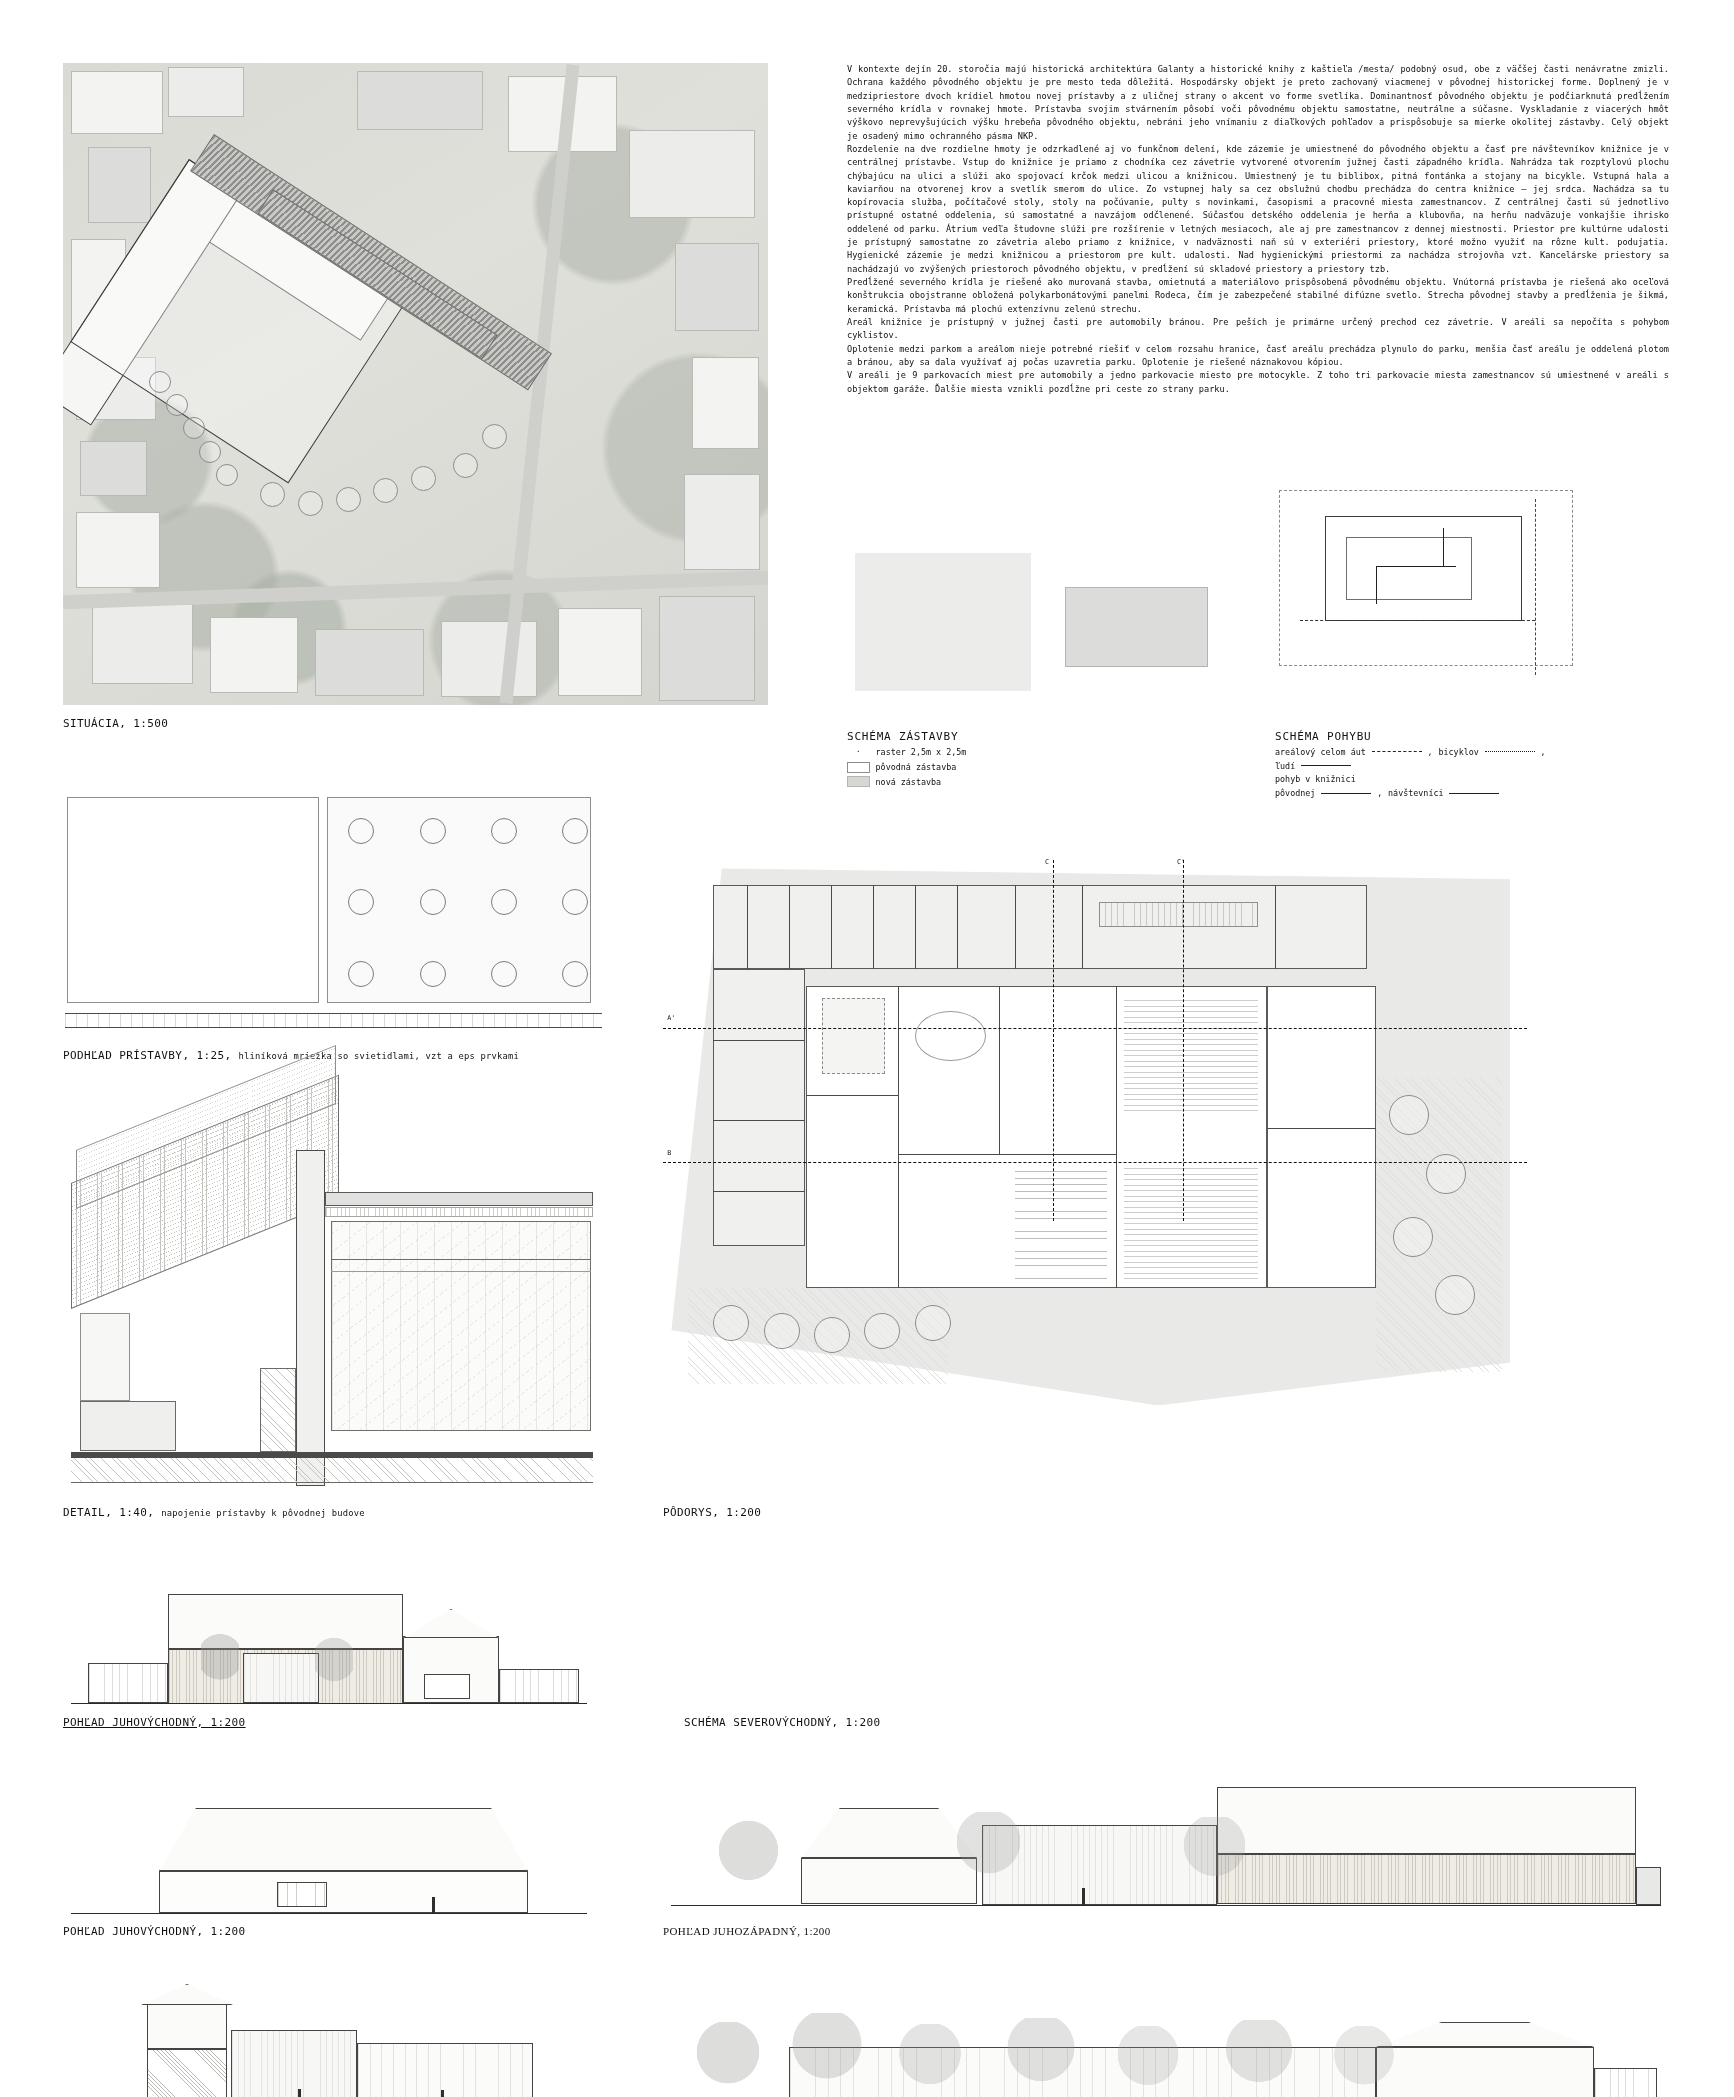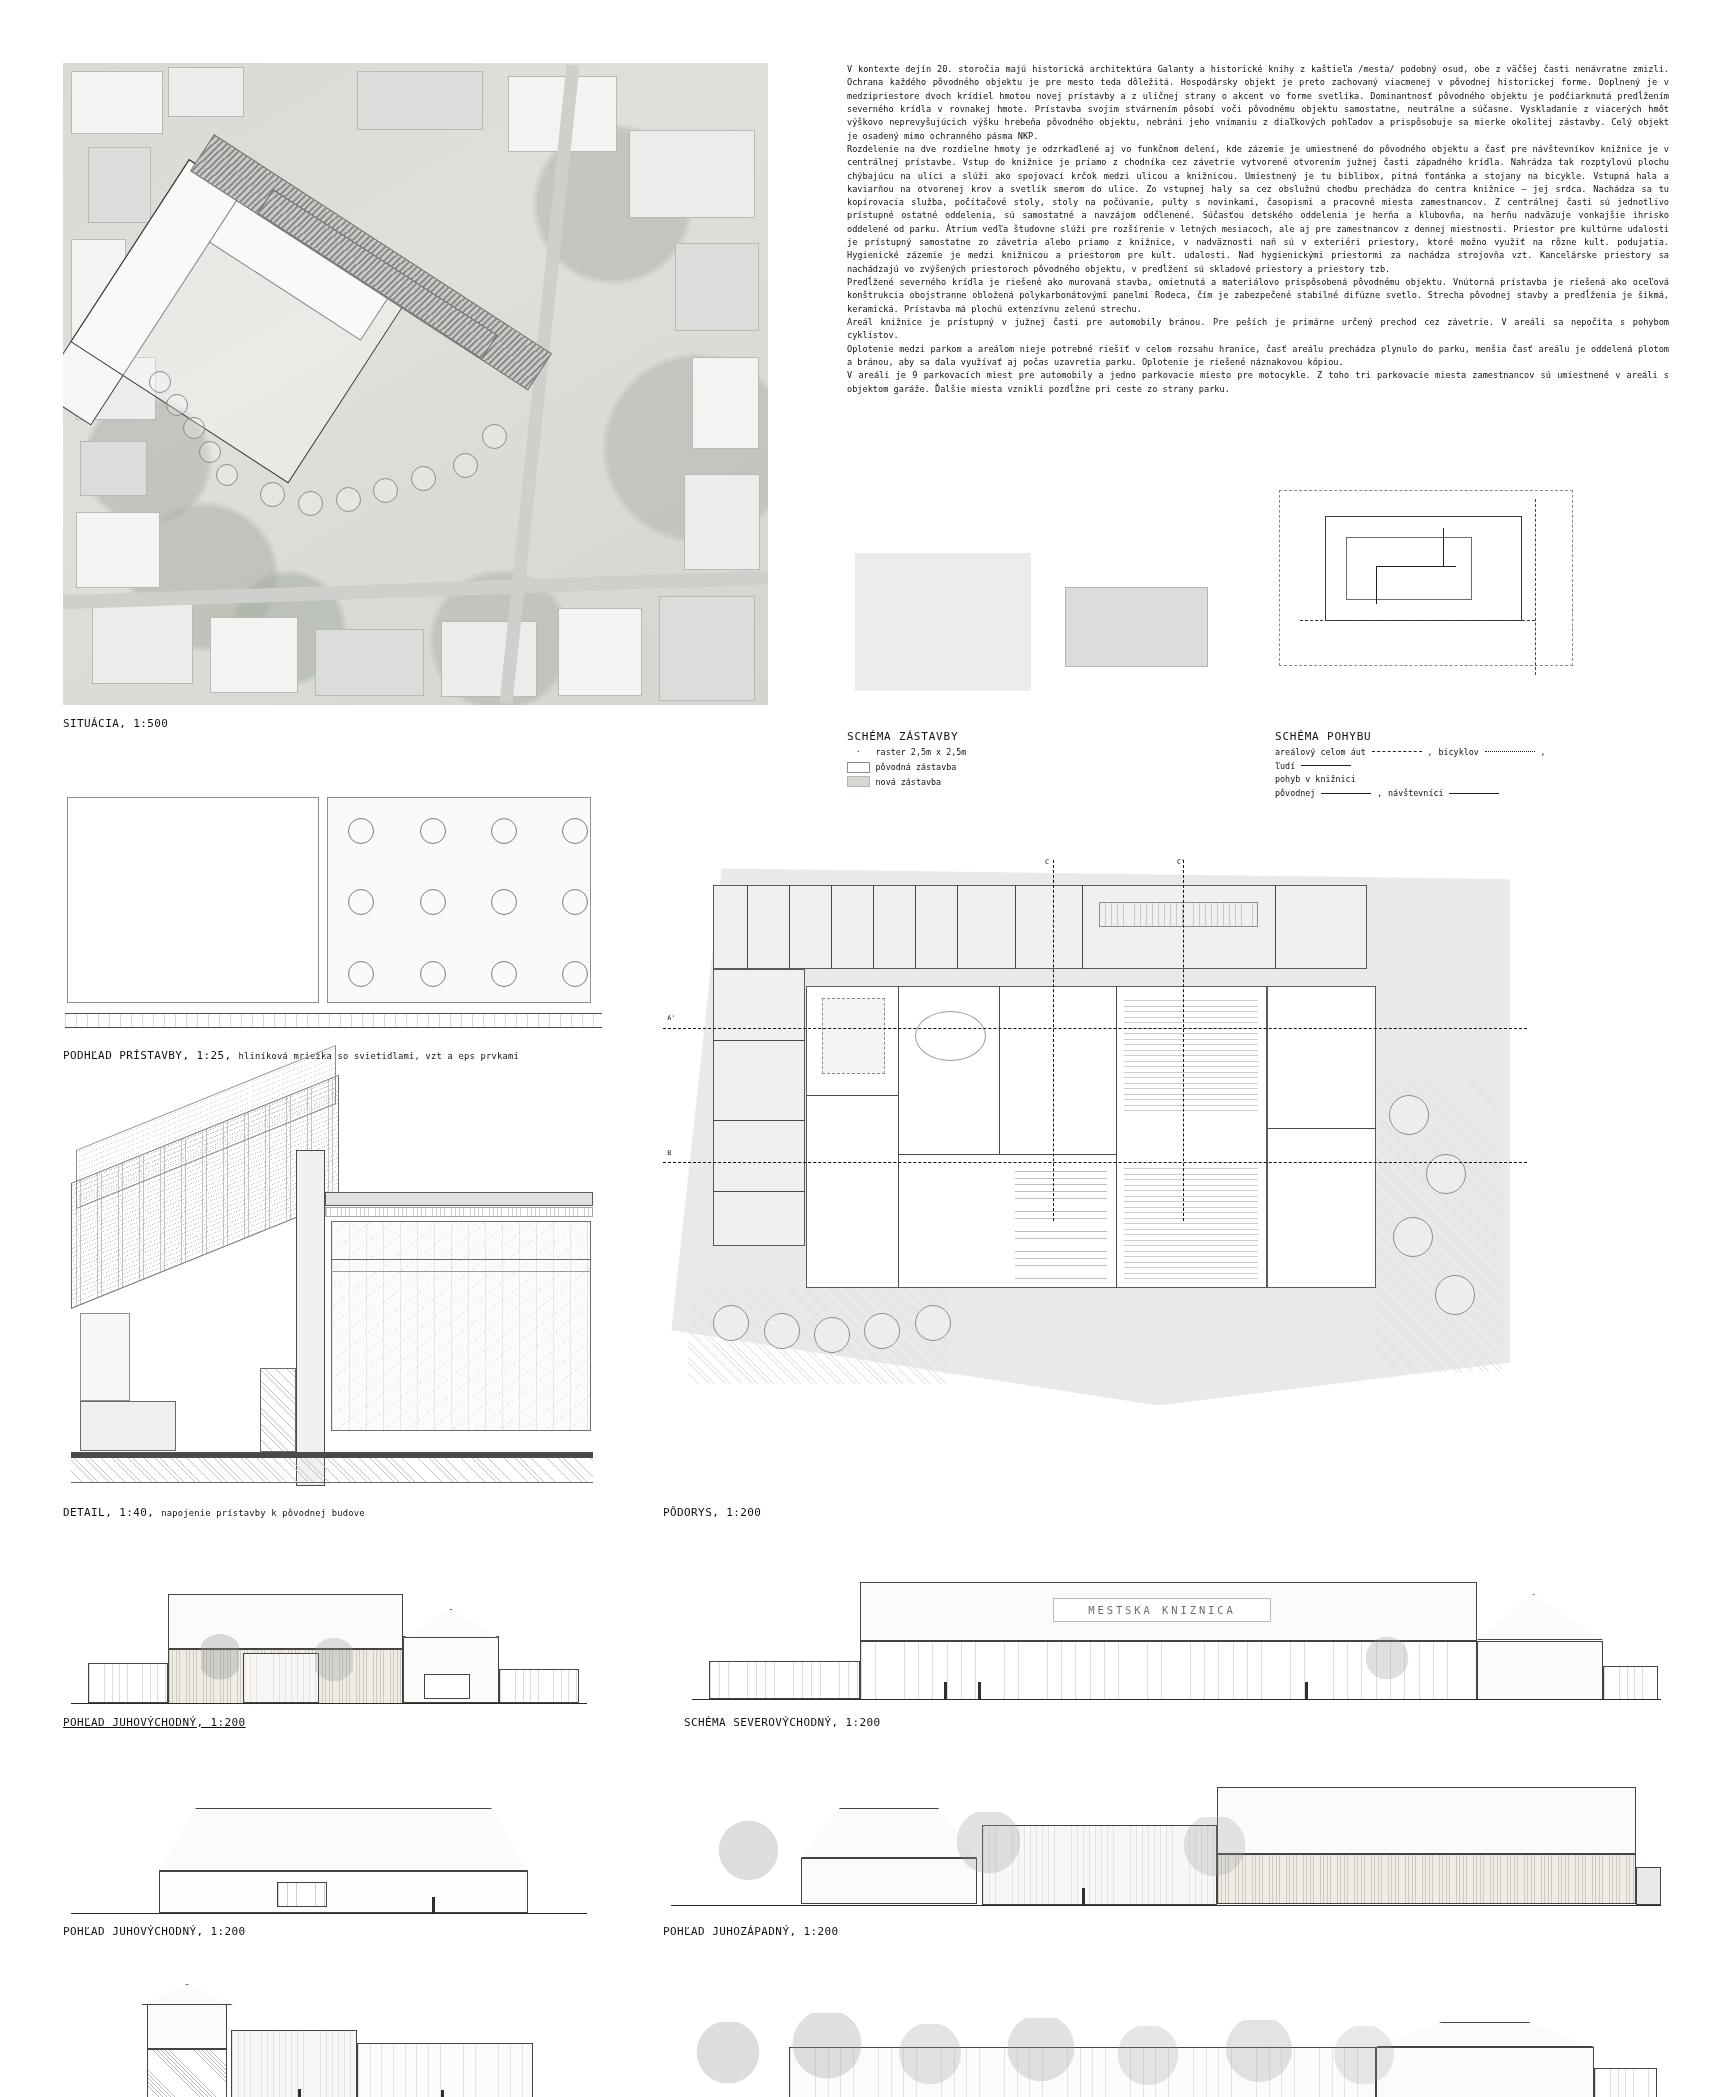--- a/index.html
+++ b/index.html
@@ -349,34 +349,20 @@
     <div class="roof-tile fac" style="left:340px; top:36px; width:96px; height:29px; clip-path:polygon(0 100%,50% 0,100% 100%);"></div>
     <div class="fac" style="left:361px; top:101px; width:46px; height:25px; background:#fff;"></div>
     <div class="fac" style="left:25px; top:90px; width:80px; height:40px; background:repeating-linear-gradient(90deg,#dcdcd9 0 0.8px,#fff 0.8px 7.6px);"></div>
     <div class="fac" style="left:436px; top:96px; width:80px; height:34px; background:repeating-linear-gradient(90deg,#dcdcd9 0 0.8px,#fff 0.8px 7.6px);"></div>
     <div class="tree-elev" style="left:138px; top:59px; width:38px; height:71px; background:radial-gradient(circle at 50% 35%, rgba(150,150,147,.35) 0 45%, transparent 46%);"></div>
     <div class="tree-elev" style="left:252px; top:63px; width:38px; height:67px; background:radial-gradient(circle at 50% 35%, rgba(150,150,147,.3) 0 45%, transparent 46%);"></div>
     <div class="ground-line" style="left:8.4px; top:130px; width:516px;"></div>
   </div>
   <div class="caption" style="position:absolute; left:63px; top:1716px;text-decoration:underline;">POHĽAD JUHOVÝCHODNÝ, 1:200</div>
 
-  <div class="panel" style="left:684px; top:1565px; width:986px; height:143px;">
-    <div class="roof-tile fac" style="left:176px; top:17px; width:617px; height:59px;"></div>
-    <div class="fac" style="left:176px; top:76px; width:617px; height:59px; background:repeating-linear-gradient(90deg,#dedede 0 0.8px,#fff 0.8px 14.3px);"></div>
-    <div style="position:absolute; left:369px; top:33px; width:218px; height:24px; background:#ffffff; border:0.4px solid #b9b9b6; display:flex; align-items:center; justify-content:center; letter-spacing:2.9px; font-size:10.5px; color:#6f6f6d;">MESTSKA KNIZNICA</div>
-    <div class="roof-tile fac" style="left:793px; top:29px; width:126px; height:46px; clip-path:polygon(0 100%,45% 0,100% 100%);"></div>
-    <div class="fac" style="left:793px; top:76px; width:126px; height:59px;"></div>
-    <div class="fac" style="left:25px; top:96px; width:151px; height:38px; background:repeating-linear-gradient(90deg,#dcdcd9 0 0.8px,#fff 0.8px 9.2px);"></div>
-    <div class="fac" style="left:919px; top:101px; width:55px; height:34px; background:repeating-linear-gradient(90deg,#dcdcd9 0 0.8px,#fff 0.8px 7.6px);"></div>
-    <div class="person" style="left:260px; top:117px; height:17.6px;"></div>
-    <div class="person" style="left:294px; top:117px; height:17px;"></div>
-    <div class="person" style="left:621px; top:117px; height:17px;"></div>
-    <div class="tree-elev" style="left:680px; top:71px; width:46px; height:63px; background:radial-gradient(circle at 50% 35%, rgba(150,150,147,.3) 0 45%, transparent 46%);"></div>
-    <div class="ground-line" style="left:8.4px; top:134px; width:969px;"></div>
-  </div>
   <div class="caption" style="position:absolute; left:684px; top:1716px;">SCHÉMA SEVEROVÝCHODNÝ, 1:200</div>
 
   <div class="panel" style="left:63px; top:1779px; width:533px; height:138px;">
     <div class="roof-tile fac" style="left:96px; top:29px; width:369px; height:63px; clip-path:polygon(0 100%,10% 0,90% 0,100% 100%);"></div>
     <div class="fac" style="left:96px; top:92px; width:369px; height:42px; background:#fdfdfc;"></div>
     <div class="fac" style="left:214px; top:103px; width:50px; height:25px; background:repeating-linear-gradient(90deg,#cfcfcc 0 0.8px,#fff 0.8px 9.2px);"></div>
     <div class="person" style="left:369px; top:118px; height:16px;"></div>
     <div class="ground-line" style="left:8.4px; top:134px; width:516px;"></div>
   </div>
   <div class="caption" style="position:absolute; left:63px; top:1925px;">POHĽAD JUHOVÝCHODNÝ, 1:200</div>
@@ -387,21 +373,21 @@
     <div class="fac glass" style="left:319px; top:63px; width:235px; height:80px;"></div>
     <div class="roof-tile fac" style="left:554px; top:25px; width:419px; height:67px;"></div>
     <div class="fac wood" style="left:554px; top:92px; width:419px; height:50px;"></div>
     <div class="fac" style="left:973px; top:105px; width:25px; height:38px; background:#e8e8e6;"></div>
     <div class="tree-elev" style="left:50px; top:59px; width:71px; height:84px; background:radial-gradient(circle at 50% 35%, rgba(150,150,147,.32) 0 45%, transparent 46%);"></div>
     <div class="tree-elev" style="left:294px; top:50px; width:63px; height:92px; background:radial-gradient(circle at 50% 32%, rgba(150,150,147,.28) 0 45%, transparent 46%);"></div>
     <div class="tree-elev" style="left:520px; top:55px; width:63px; height:88px; background:radial-gradient(circle at 50% 32%, rgba(150,150,147,.25) 0 45%, transparent 46%);"></div>
     <div class="person" style="left:419px; top:126px; height:17px;"></div>
     <div class="ground-line" style="left:8.4px; top:143px; width:990px;"></div>
   </div>
-  <div class="caption" style="position:absolute; left:663px; top:1925px;">POHĽAD JUHOZÁPADNÝ, 1:200</div>
+  <div class="caption" style="position:absolute; left:663px; top:1925px;font-family:Liberation Serif, serif;">POHĽAD JUHOZÁPADNÝ, 1:200</div>
 
   <div class="panel" style="left:63px; top:1984px; width:533px; height:138px;">
     <div class="fac" style="left:84px; top:19px; width:80px; height:46px;"></div>
     <div class="roof-tile fac" style="left:78px; top:0px; width:92px; height:21px; clip-path:polygon(0 100%,50% 0,100% 100%);"></div>
     <div class="fac sec-hatch" style="left:84px; top:65px; width:80px; height:59px;"></div>
     <div class="fac glass" style="left:168px; top:46px; width:126px; height:78px;"></div>
     <div class="fac" style="left:294px; top:59px; width:176px; height:65px; background:repeating-linear-gradient(90deg,#e2e2e0 0 0.8px,#fbfbfa 0.8px 11.7px);"></div>
     <div class="person" style="left:235px; top:105px; height:19px;"></div>
     <div class="person" style="left:378px; top:106px; height:18px;"></div>
 

